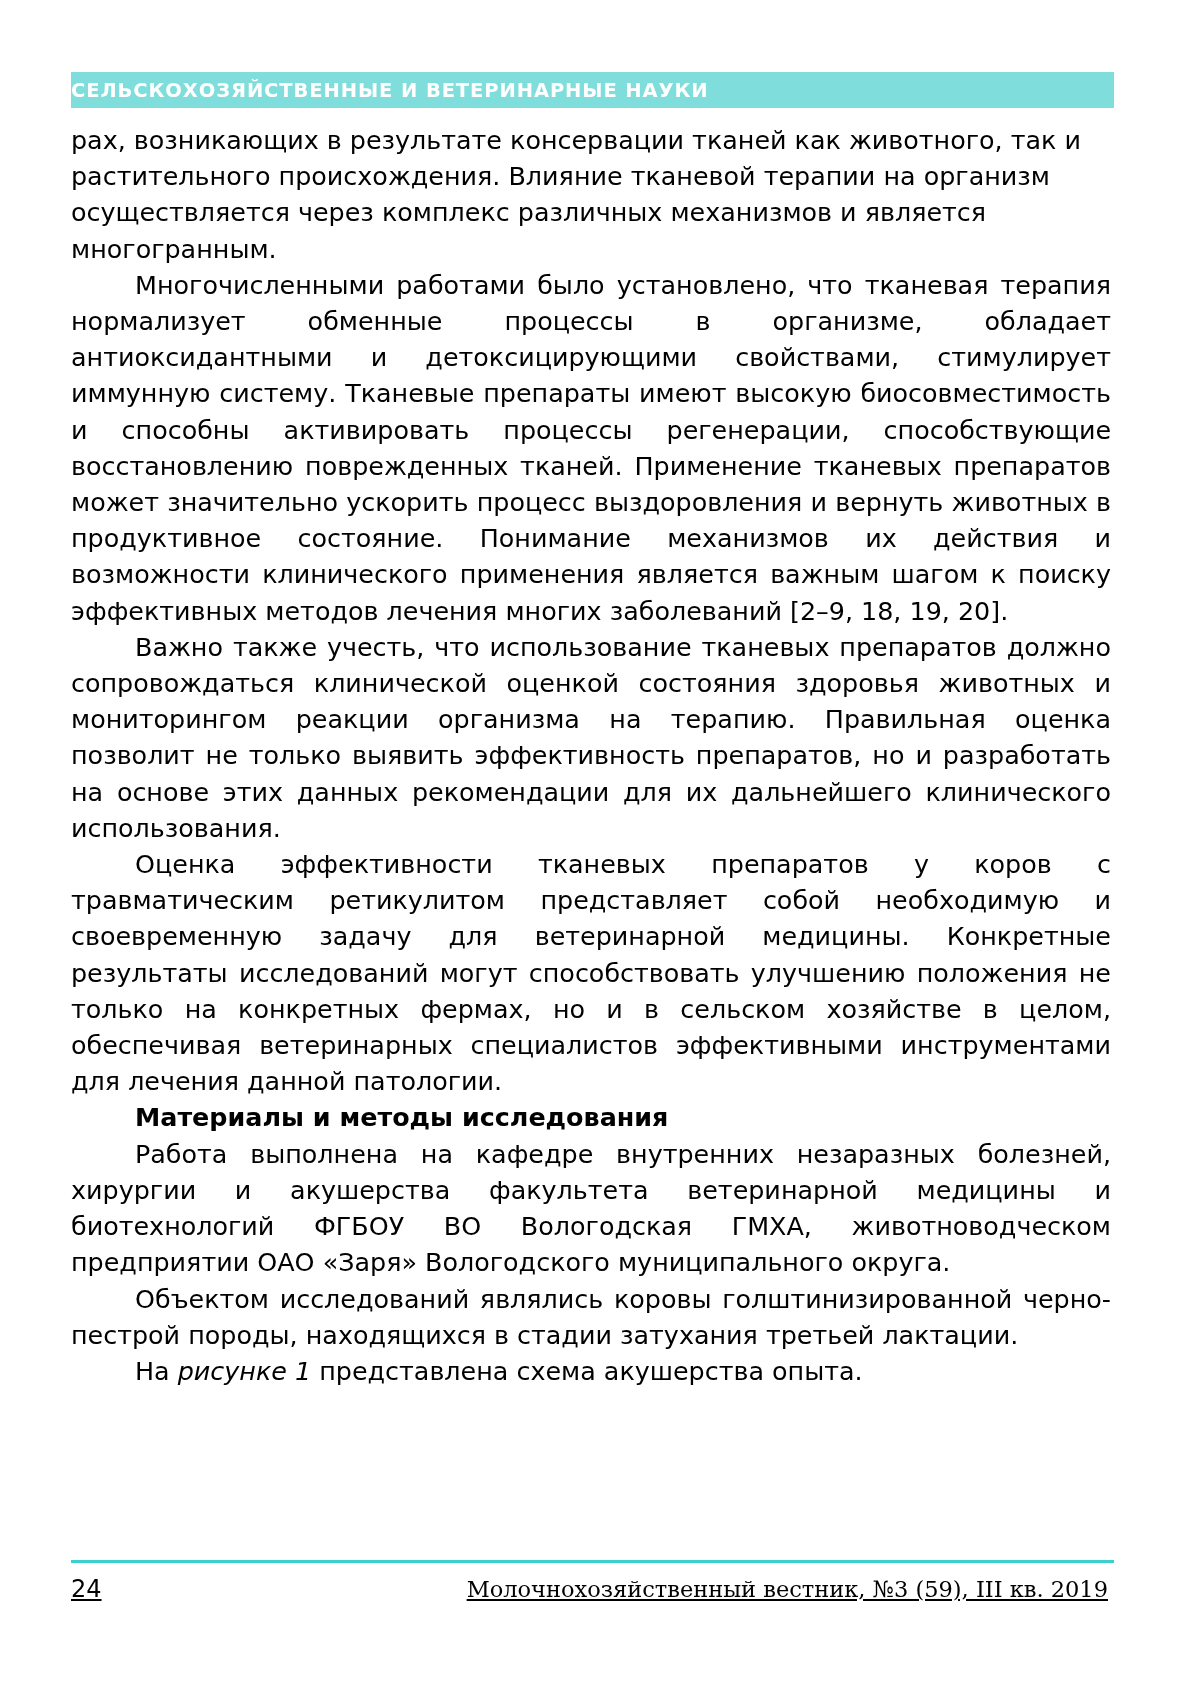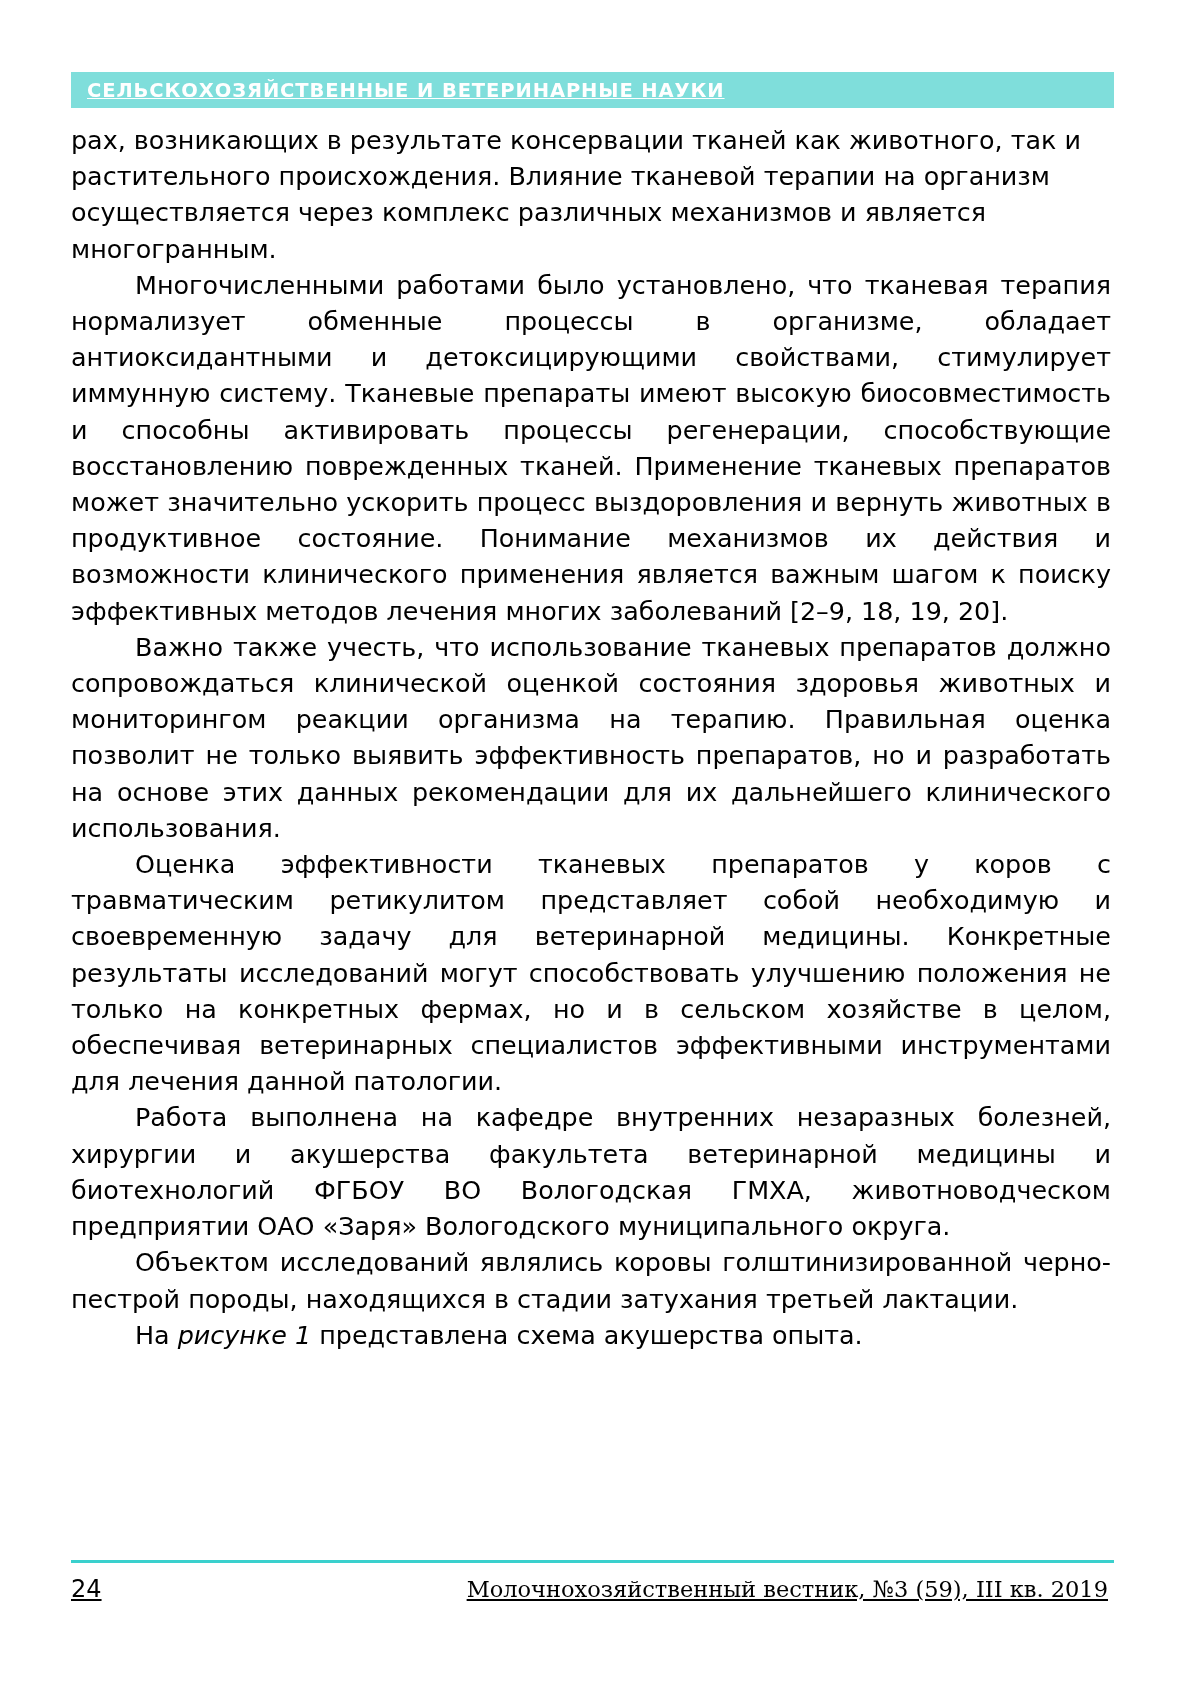--- a/index.html
+++ b/index.html
@@ -33,23 +33,22 @@
     background: #7fdedb;
     display: flex;
     align-items: center;
   }
   .header-band .header-text {
     font-family: "DejaVu Sans", sans-serif;
     font-weight: bold;
     font-size: 19.5px;
     letter-spacing: 0.9px;
     color: #ffffff;
-    padding-left: 16px;
+    padding-left: 0;
     white-space: nowrap;
-    text-decoration: underline;
   }
 
   
   .content {
     position: absolute;
     left: 71px;
     top: 122px;
     width: 1040px;
   }
   p.para {
@@ -115,20 +114,21 @@
   <div class="header-band">
     <span class="header-text">СЕЛЬСКОХОЗЯЙСТВЕННЫЕ И ВЕТЕРИНАРНЫЕ НАУКИ</span>
   </div>
 
   <div class="content">
     <p class="para nojust">рах, возникающих в результате консервации тканей как животного, так и растительного происхождения. Влияние тканевой терапии на организм осуществляется через комплекс различных механизмов и является многогранным.</p>
     <p class="para indent">Многочисленными работами было установлено, что тканевая терапия нормализует обменные процессы в организме, обладает антиоксидантными и детоксицирующими свойствами, стимулирует иммунную систему. Тканевые препараты имеют высокую биосовместимость и способны активировать процессы регенерации, способствующие восстановлению поврежденных тканей. Применение тканевых препаратов может значительно ускорить процесс выздоровления и вернуть животных в продуктивное состояние. Понимание механизмов их действия и возможности клинического применения является важным шагом к поиску эффективных методов лечения многих заболеваний [2–9, 18, 19, 20].</p>
     <p class="para indent">Важно также учесть, что использование тканевых препаратов должно сопровождаться клинической оценкой состояния здоровья животных и мониторингом реакции организма на терапию. Правильная оценка позволит не только выявить эффективность препаратов, но и разработать на основе этих данных рекомендации для их дальнейшего клинического использования.</p>
     <p class="para indent">Оценка эффективности тканевых препаратов у коров с травматическим ретикулитом представляет собой необходимую и своевременную задачу для ветеринарной медицины. Конкретные результаты исследований могут способствовать улучшению положения не только на конкретных фермах, но и в сельском хозяйстве в целом, обеспечивая ветеринарных специалистов эффективными инструментами для лечения данной патологии.</p>
 
+    <p class="subhead">Материалы и методы исследования</p>
 
     <p class="para indent">Работа выполнена на кафедре внутренних незаразных болезней, хирургии и акушерства факультета ветеринарной медицины и биотехнологий ФГБОУ ВО Вологодская ГМХА, животноводческом предприятии ОАО «Заря» Вологодского муниципального округа.</p>
     <p class="para indent">Объектом исследований являлись коровы голштинизированной черно-пестрой породы, находящихся в стадии затухания третьей лактации.</p>
 
     <p class="para indent nojust"><span>На </span><span class="ital">рисунке 1</span><span> представлена схема акушерства опыта.</span></p>
   </div>
 
   <div class="footer-rule"></div>
 
   <div class="footer">

